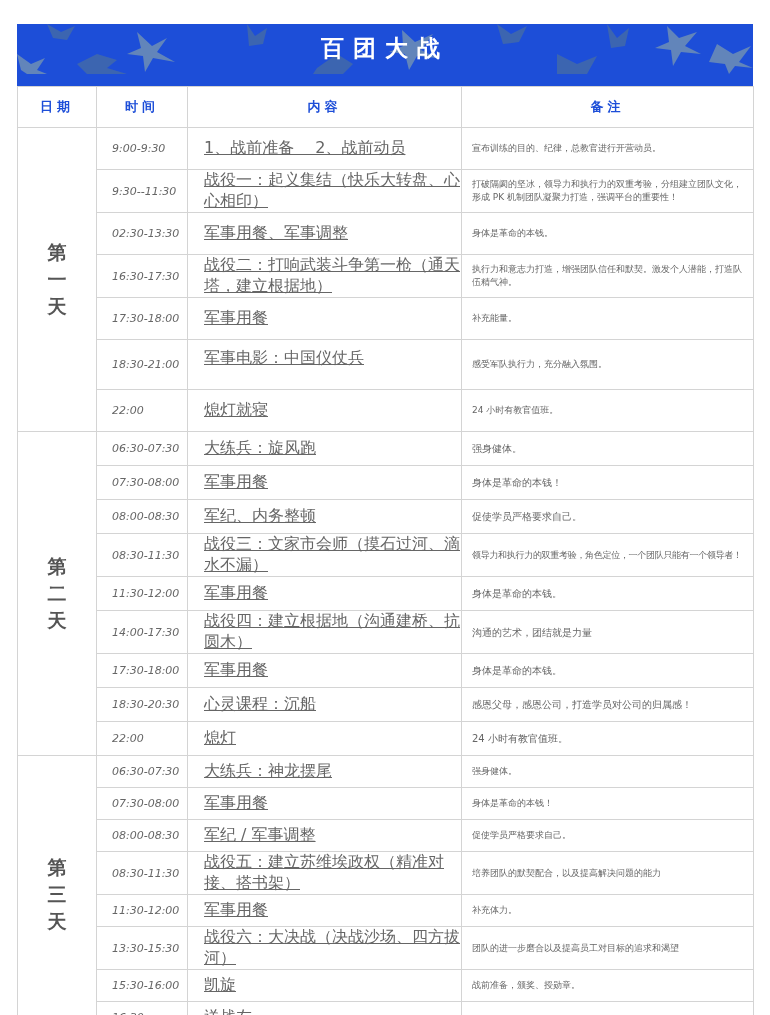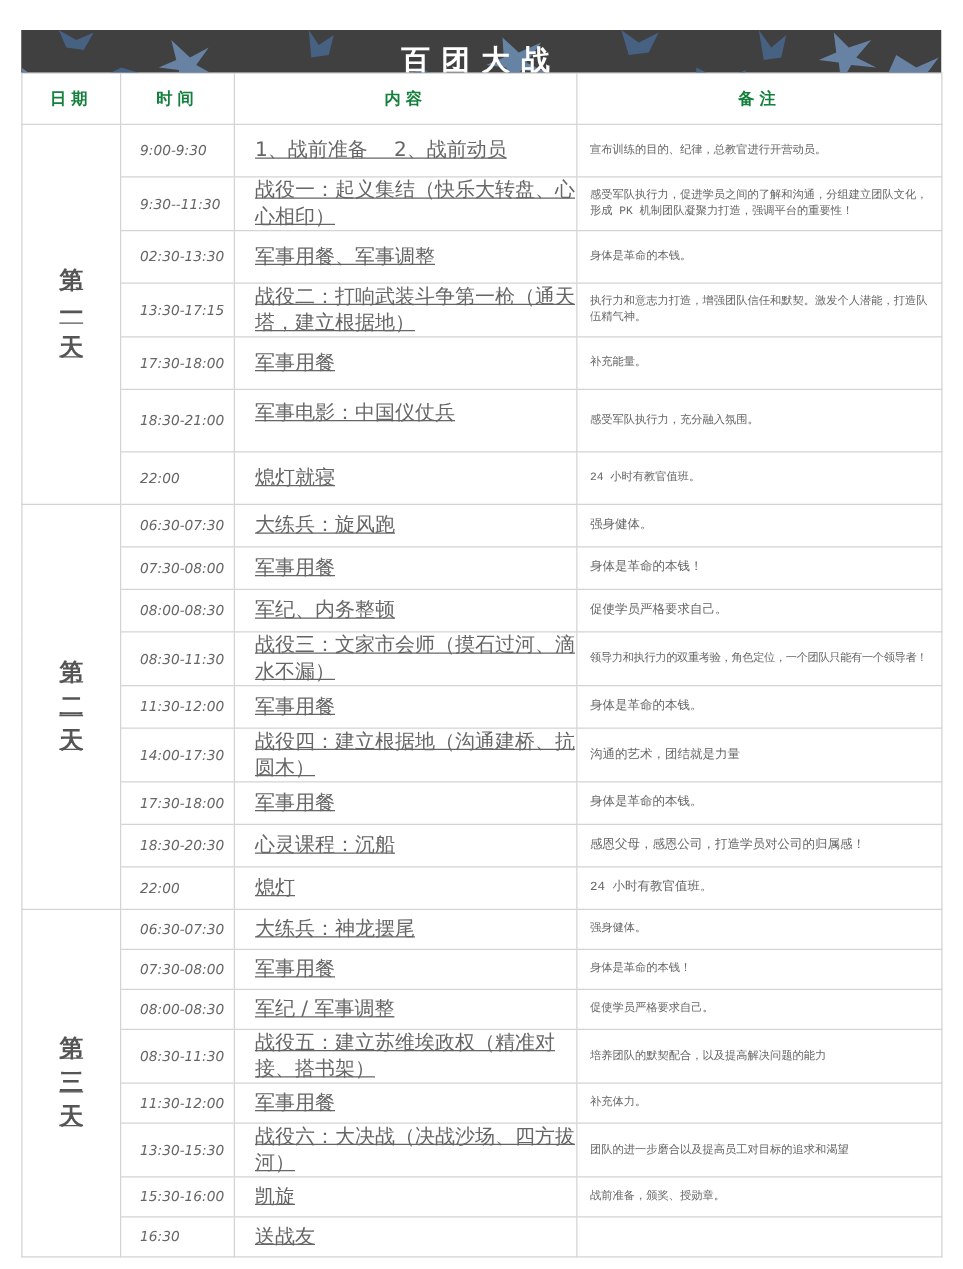--- a/index.html
+++ b/index.html
@@ -1,31 +1,31 @@
 <!DOCTYPE html>
 <html><head>
 <meta charset="utf-8">
 <style>
   html, body { margin: 0; padding: 0; background: #ffffff; }
   body { width: 770px; height: 1015px; position: relative; overflow: hidden;
          font-family: "DejaVu Sans", "Liberation Sans", sans-serif; color: #555; }
   .sheet { position: absolute; left: 17px; top: 24px; width: 736px; }
-  .banner { position: relative; height: 34px; background: #404040; overflow: hidden; }
+  .banner { position: relative; height: 62px; background: #1d4ed8; overflow: hidden; }
   .banner svg.birds { position: absolute; left: 0; top: 0; }
   .banner .title { position: absolute; left: 0; right: 0; top: 9px; text-align: center;
                    color: #ffffff; font-size: 23px; font-weight: bold; letter-spacing: 9px; }
   table { border-collapse: collapse; width: 736px; table-layout: fixed; }
   td, th { border: 1px solid #d4d4d4; padding: 0; }
-  th { height: 40px; font-size: 13px; font-weight: bold; color: #15803d; letter-spacing: 4px; text-align: center; margin-top: 25px; }
+  th { height: 40px; font-size: 13px; font-weight: bold; color: #1d4ed8; letter-spacing: 4px; text-align: center; margin-top: 25px; }
   td.day { text-align: center; vertical-align: middle; }
   td.day .daylbl { display: inline-block; width: 20px; font-size: 19px; font-weight: bold; color: #555;
-                   line-height: 27px; word-break: break-all; text-decoration: underline; }
+                   line-height: 27px; word-break: break-all; }
   td.time { font-size: 11px; color: #666; padding-left: 15px; font-style: italic; }
   td.content { font-size: 16px; color: #666; padding-left: 16px; text-decoration: underline; }
-  td.note { font-size: 9px; color: #666; padding-left: 10px; padding-right: 4px; line-height: 13px; font-family: Liberation Mono, monospace; }
+  td.note { font-size: 9px; color: #666; padding-left: 10px; padding-right: 4px; line-height: 13px; }
   tr.d1 td { height: 41px; }
   tr.d2 td { height: 33px; }
   tr.d3 td { height: 31px; }
   tr.d1 td.note { font-size: 9px; }
   tr.d2 td.note { font-size: 10px; }
   tr.d3 td.note { font-size: 9px; }
   .va-top { vertical-align: top; padding-top: 8px; }
   .va-mid { vertical-align: middle; }
 </style>
 </head>
@@ -73,29 +73,29 @@
 
       <tr class="d1">
         <td class="day" rowspan="7"><span class="daylbl">第一天</span></td>
         <td class="time va-mid">9:00-9:30</td>
         <td class="content va-mid">1、战前准备　 2、战前动员</td>
         <td class="note va-mid">宣布训练的目的、纪律，总教官进行开营动员。</td>
       </tr>
       <tr class="d1">
         <td class="time va-mid">9:30--11:30</td>
         <td class="content va-mid">战役一：起义集结（快乐大转盘、心心相印）</td>
-        <td class="note va-mid">感受军队执行力，促进学员之间的了解和沟通，分组建立团队文化，形成 PK 机制团队凝聚力打造，强调平台的重要性！</td>
+        <td class="note va-mid">打破隔阂的坚冰，领导力和执行力的双重考验，分组建立团队文化，形成 PK 机制团队凝聚力打造，强调平台的重要性！</td>
       </tr>
       <tr class="d1">
         <td class="time va-mid">02:30-13:30</td>
         <td class="content va-mid">军事用餐、军事调整</td>
         <td class="note va-mid">身体是革命的本钱。</td>
       </tr>
       <tr class="d1">
-        <td class="time va-mid">13:30-17:15</td>
+        <td class="time va-mid">16:30-17:30</td>
         <td class="content va-mid">战役二：打响武装斗争第一枪（通天塔，建立根据地）</td>
         <td class="note va-mid">执行力和意志力打造，增强团队信任和默契。激发个人潜能，打造队伍精气神。</td>
       </tr>
       <tr class="d1">
         <td class="time va-mid">17:30-18:00</td>
         <td class="content va-mid">军事用餐</td>
         <td class="note va-mid">补充能量。</td>
       </tr>
       <tr class="d1">
         <td class="time va-mid">18:30-21:00</td>

